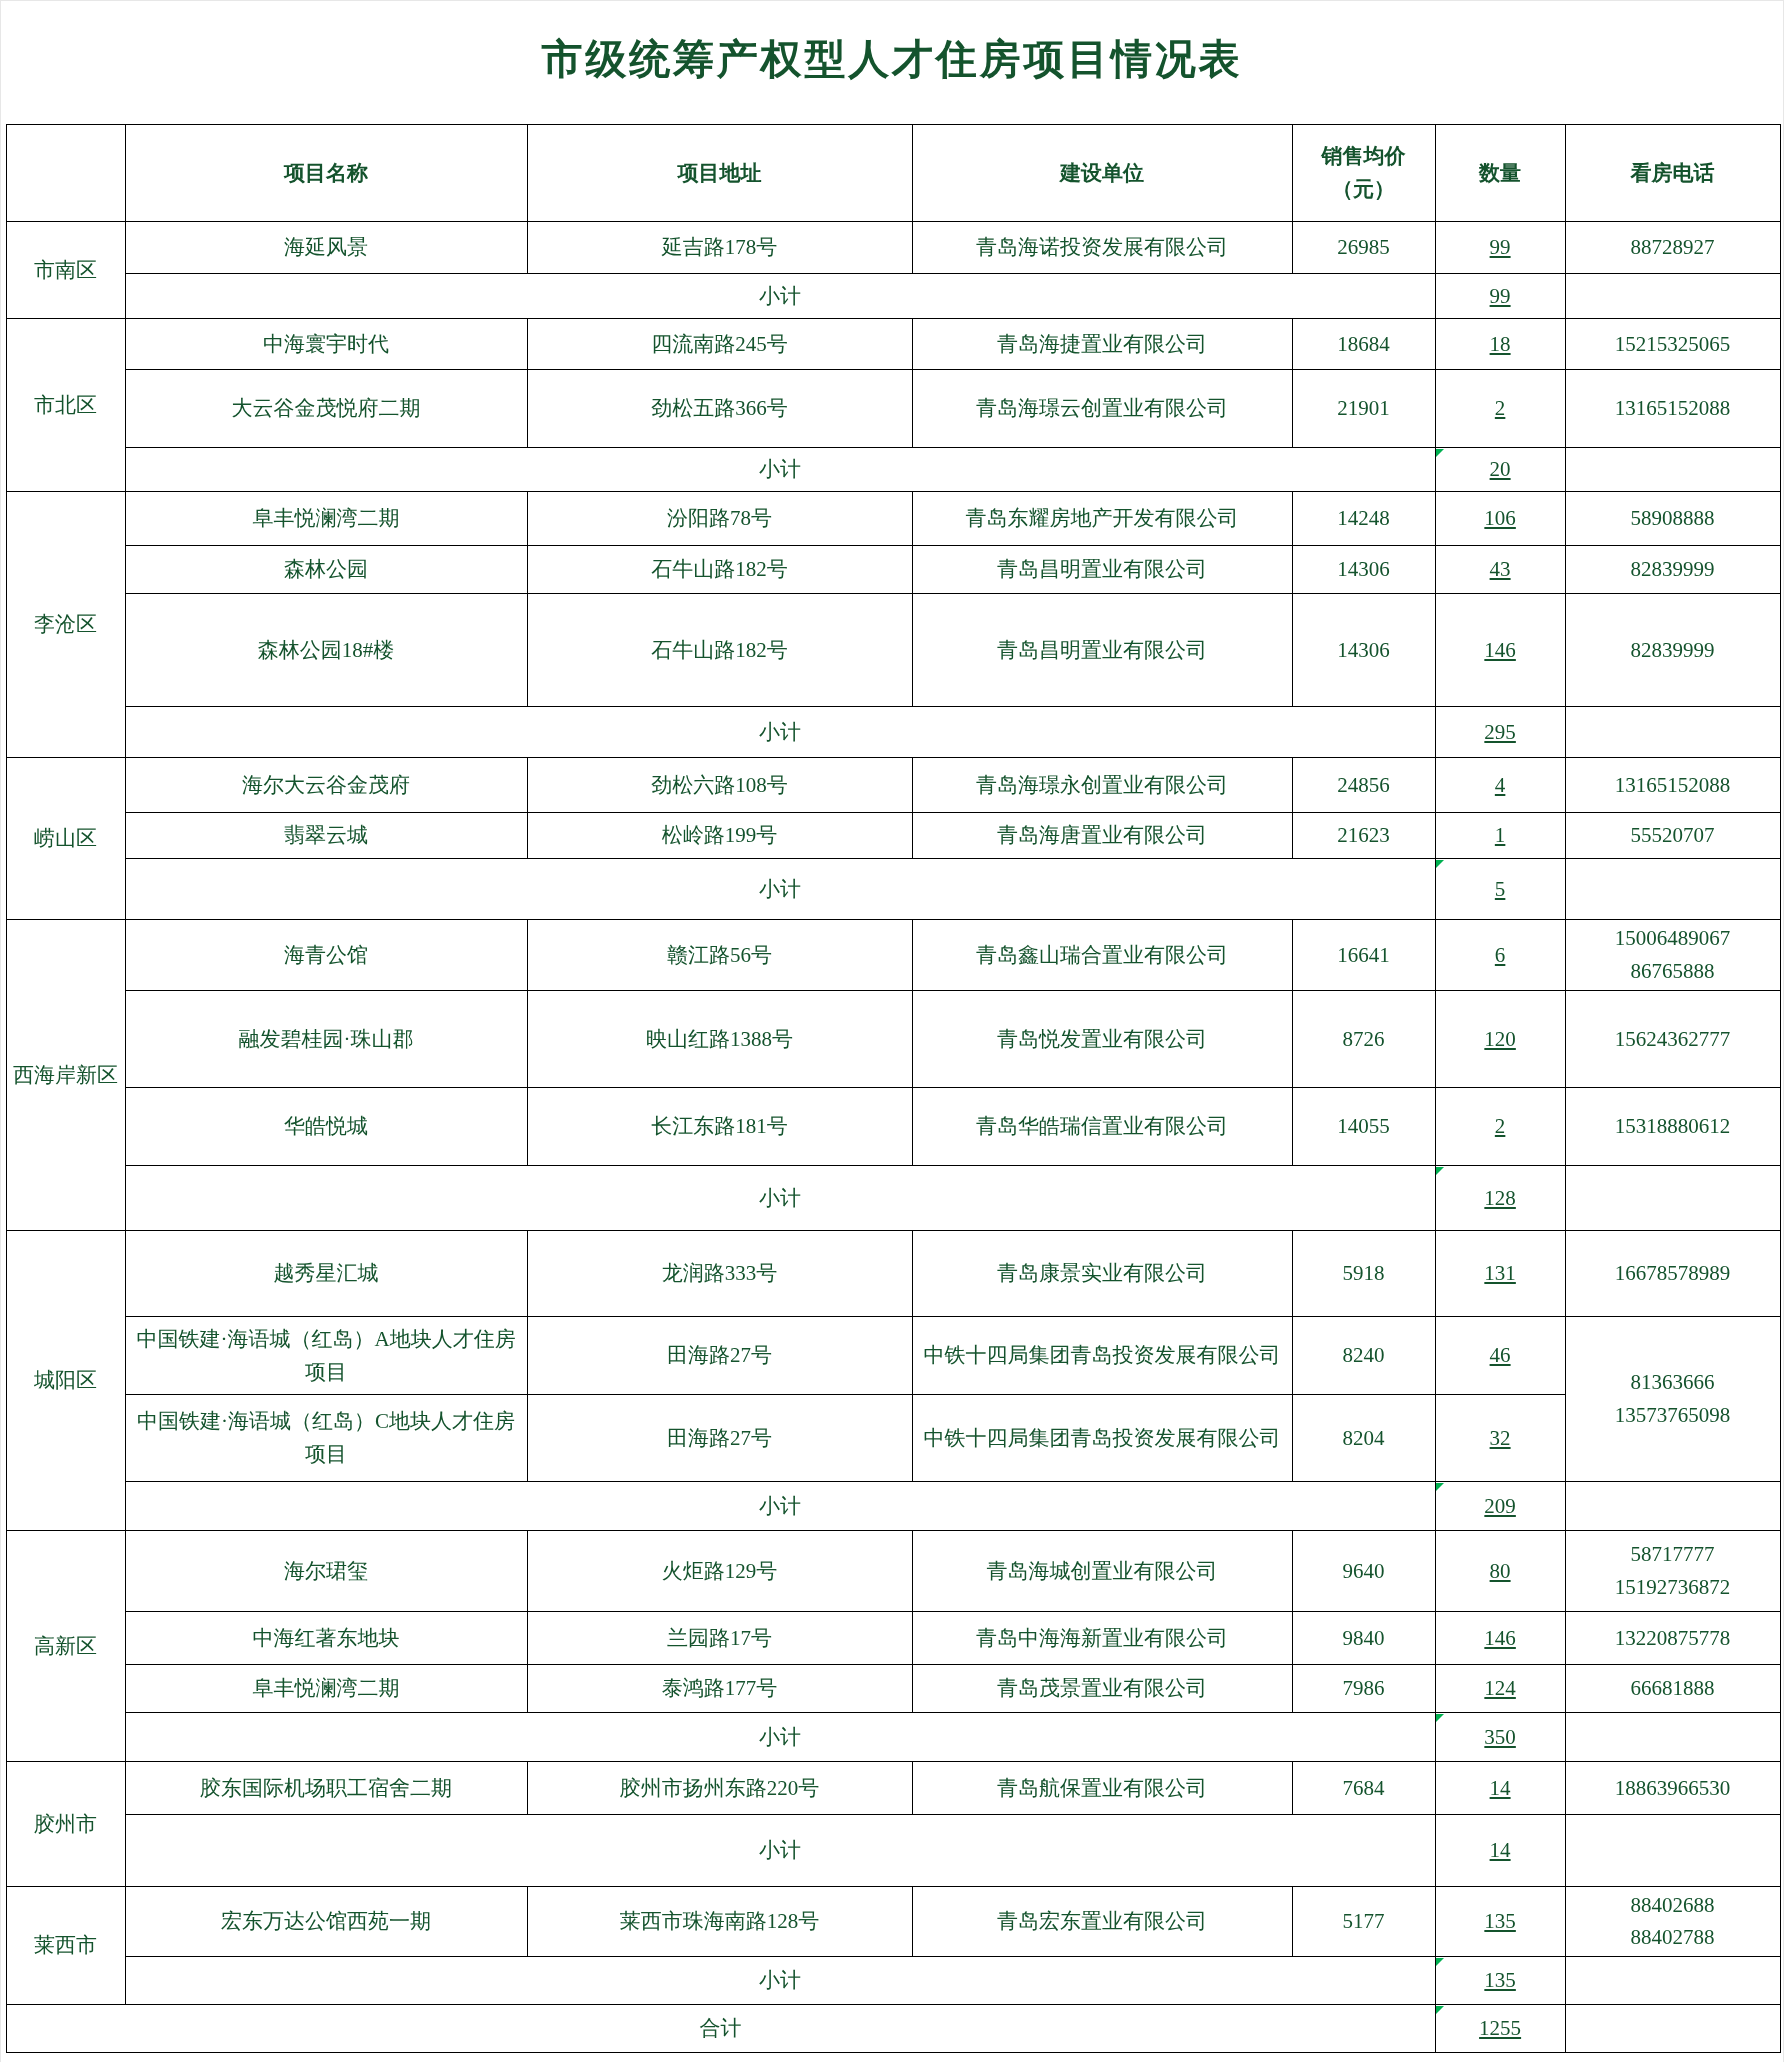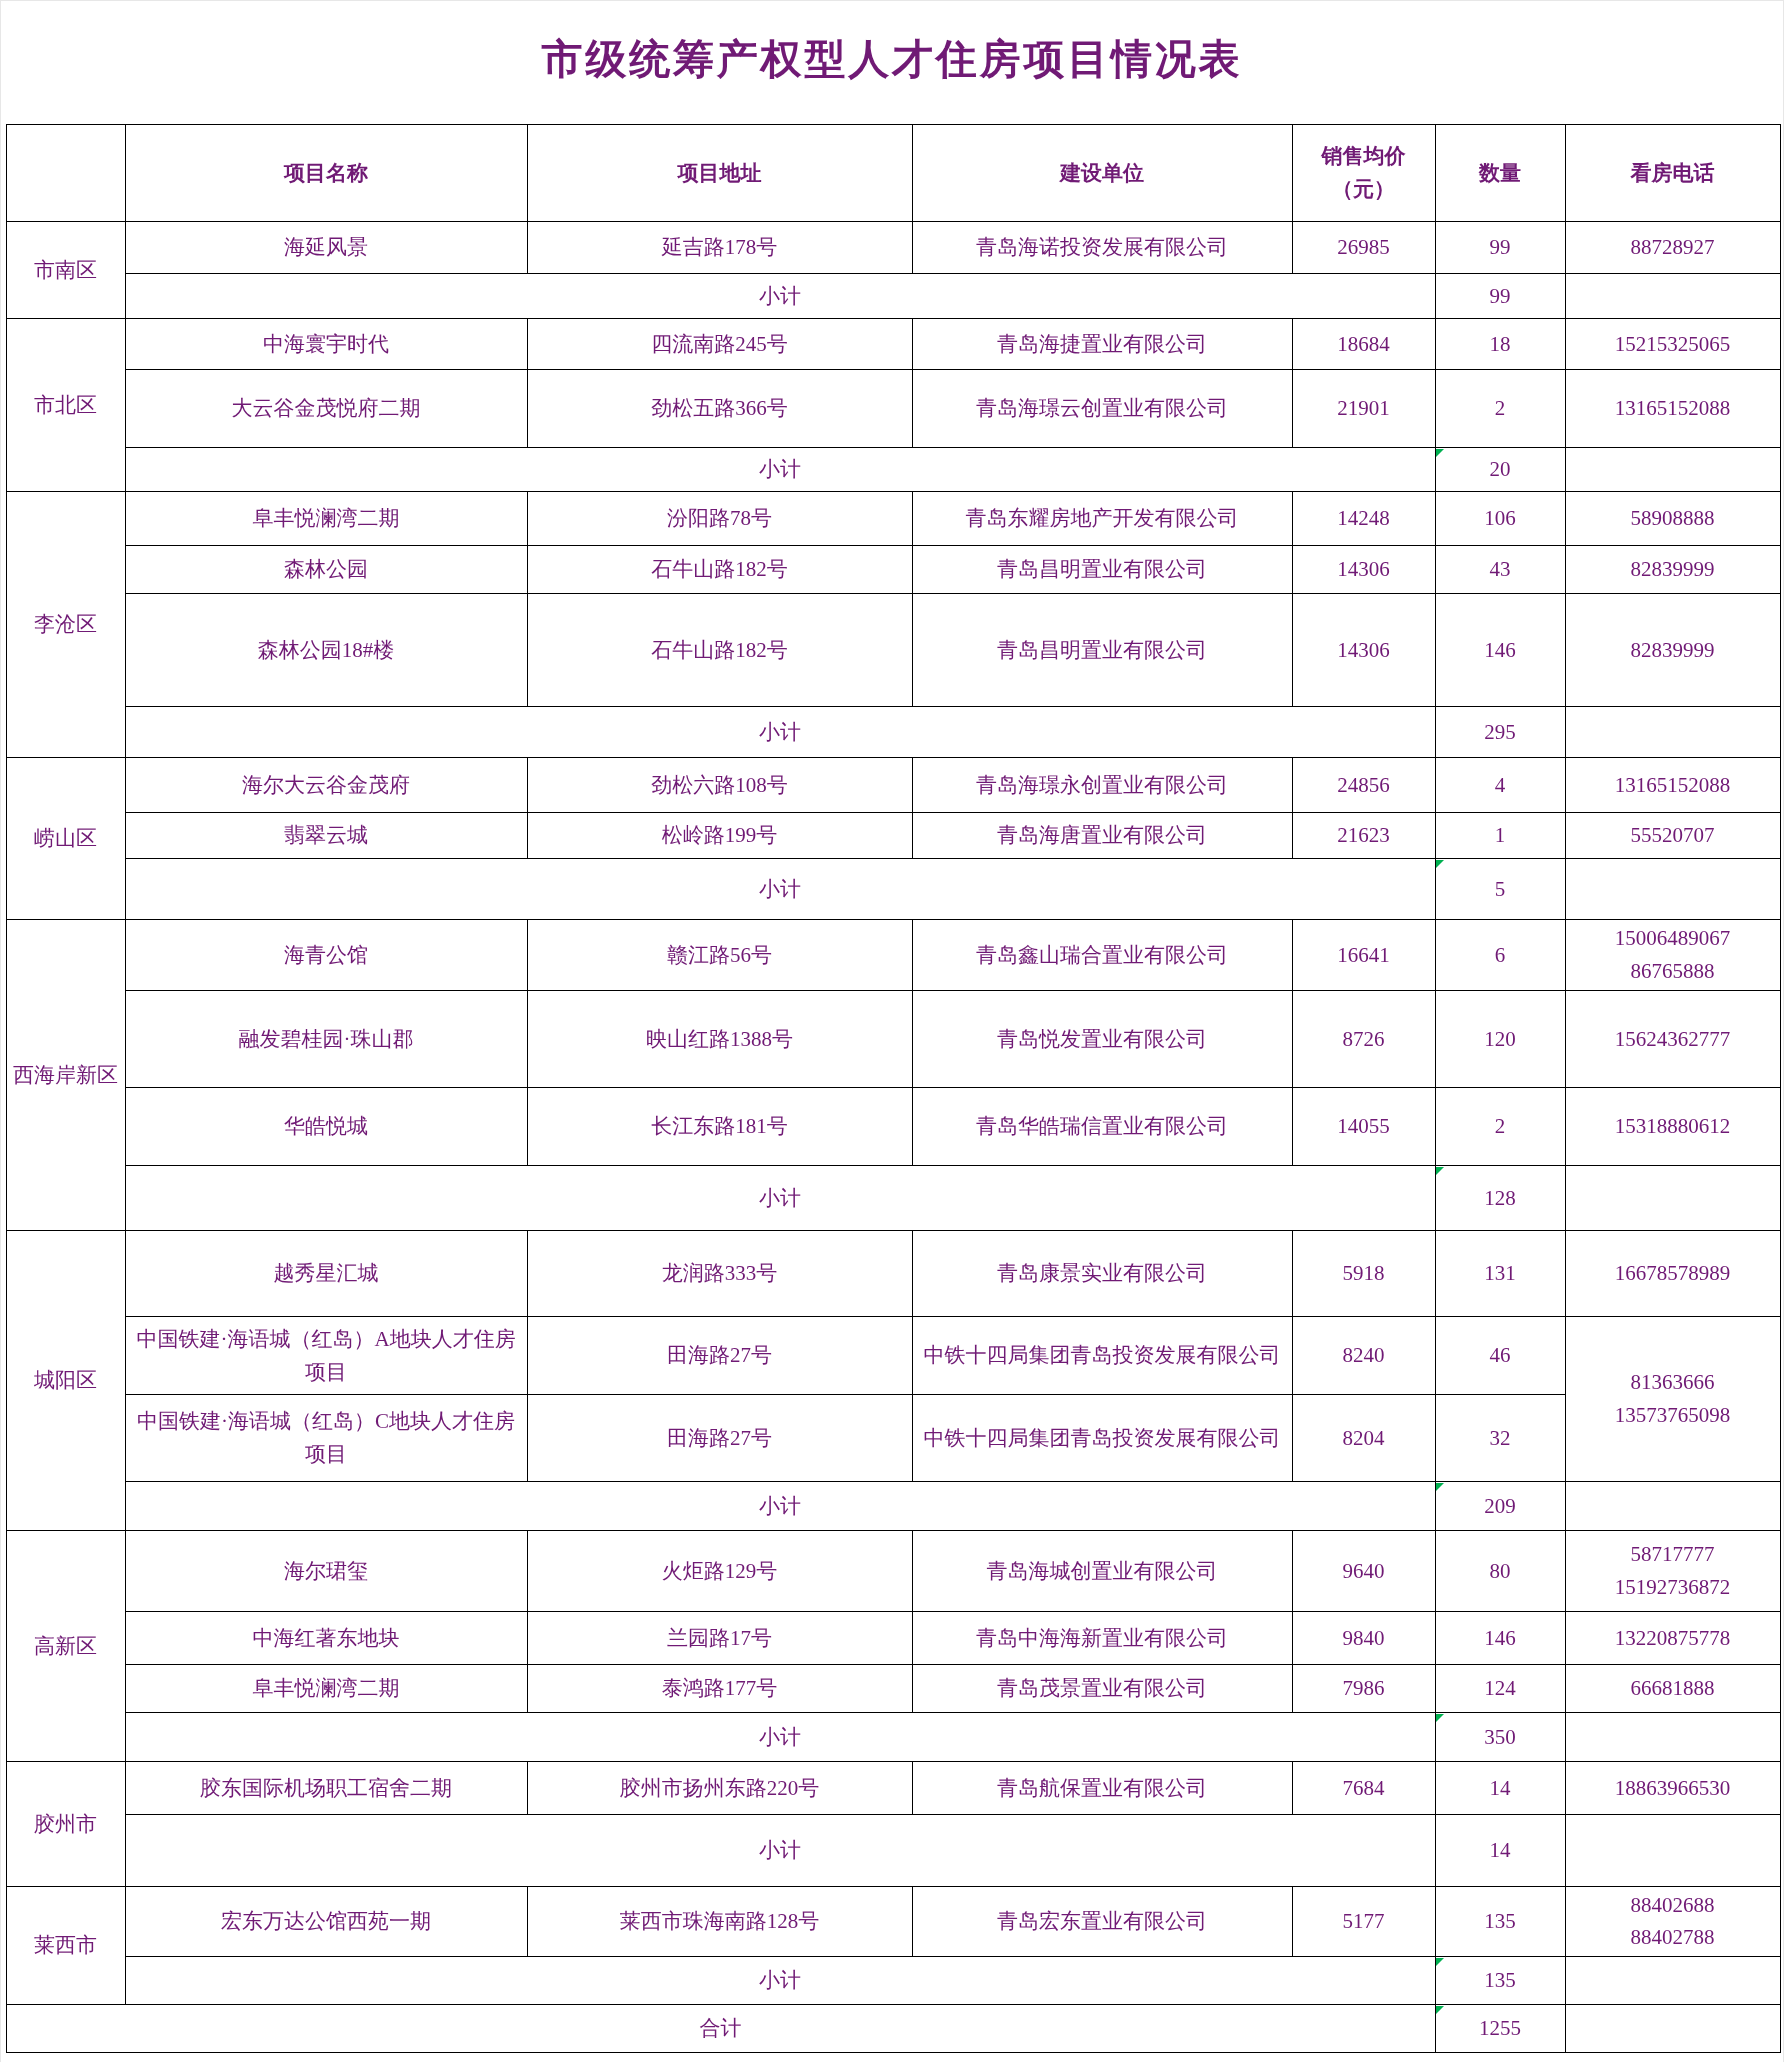--- a/index.html
+++ b/index.html
@@ -1,38 +1,38 @@
 <!DOCTYPE html>
 <html lang="zh" style="font-size:14.8px"><head>
 <meta charset="utf-8">
 <style>
   html,body { margin:0; padding:0; background:#fafafa; }
   .page {
     width:1784px; height:2063px; background:#ffffff; position:relative;
-    font-family:"Liberation Serif","DejaVu Serif",serif; color:#701a75;
+    font-family:"Liberation Serif","DejaVu Serif",serif; color:#14532d;
     overflow:hidden; border:0.9px solid #e7e7e7; box-sizing:border-box;
   }
   .title {
     margin:0; height:123px; box-sizing:border-box; padding-top:31px;
     font-size:41px; font-weight:700; text-align:center; letter-spacing:2.8px;
   }
   table.housing {
     border-collapse:collapse; table-layout:fixed;
     margin-left:4.6px; width:1775px;
     border:1.8px solid #000;
   }
   table.housing th, table.housing td {
     border-left:0.9px solid #000; border-right:0.9px solid #000;
     border-top:1.8px solid #000; border-bottom:1.8px solid #000;
     text-align:center; vertical-align:middle;
     font-size:21px; padding:1.8px 5.5px; box-sizing:border-box;
     white-space:pre-line; line-height:1.55; overflow:hidden;
   }
   table.housing th { font-weight:700; }
-  td.qty { position:relative; }
+  td.qty { position:relative;text-decoration:underline; }
   .tick {
     position:absolute; top:0.9px; left:0.9px; width:0; height:0;
     border-top:8.3px solid #00b050; border-right:8.3px solid transparent;
   }
 </style>
 </head>
 <body>
 
 <div class="page">
   <h1 class="title">市级统筹产权型人才住房项目情况表</h1>

